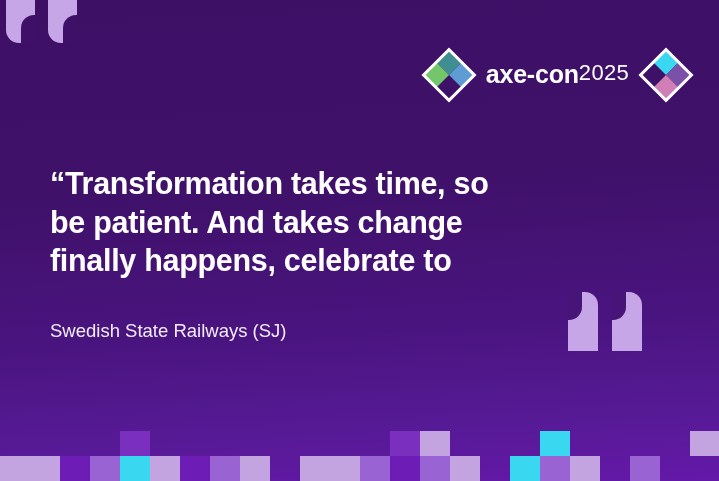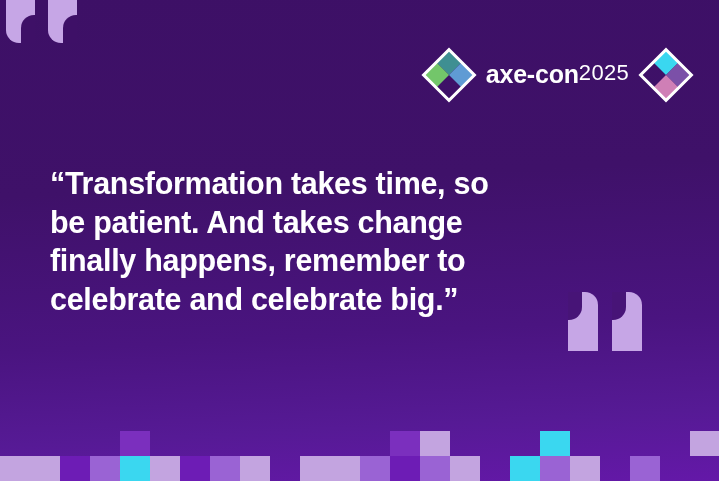--- a/index.html
+++ b/index.html
@@ -111,25 +111,25 @@
           <rect x="31" y="31" width="18" height="18" fill="#cf7fb6"></rect>
           <rect x="13" y="13" width="36" height="36" fill="none" stroke="#ffffff" stroke-width="3"></rect>
         </g>
       </svg>
     </span>
   </div>
 
   <div id="quote-text">
     <span class="ln">“Transformation takes time, so</span>
     <span class="ln">be patient. And takes change</span>
-    <span class="ln">finally happens, remember to</span>
-    <span class="ln">celebrate and celebrate big.”</span>
+    <span class="ln">finally happens, celebrate to</span>
   </div>
 
   <div id="attribution">
+    <span class="ln">Swedish State Railways (SJ)</span>
   </div>
 
   <div class="quote-mark" id="close-quote">
     <span class="qm-glyph"></span>
     <span class="qm-glyph"></span>
   </div>
 
   <div id="mosaic">
       <div class="mosaic-row">
         <span class="mosaic-cell" style="background: transparent;"></span>

